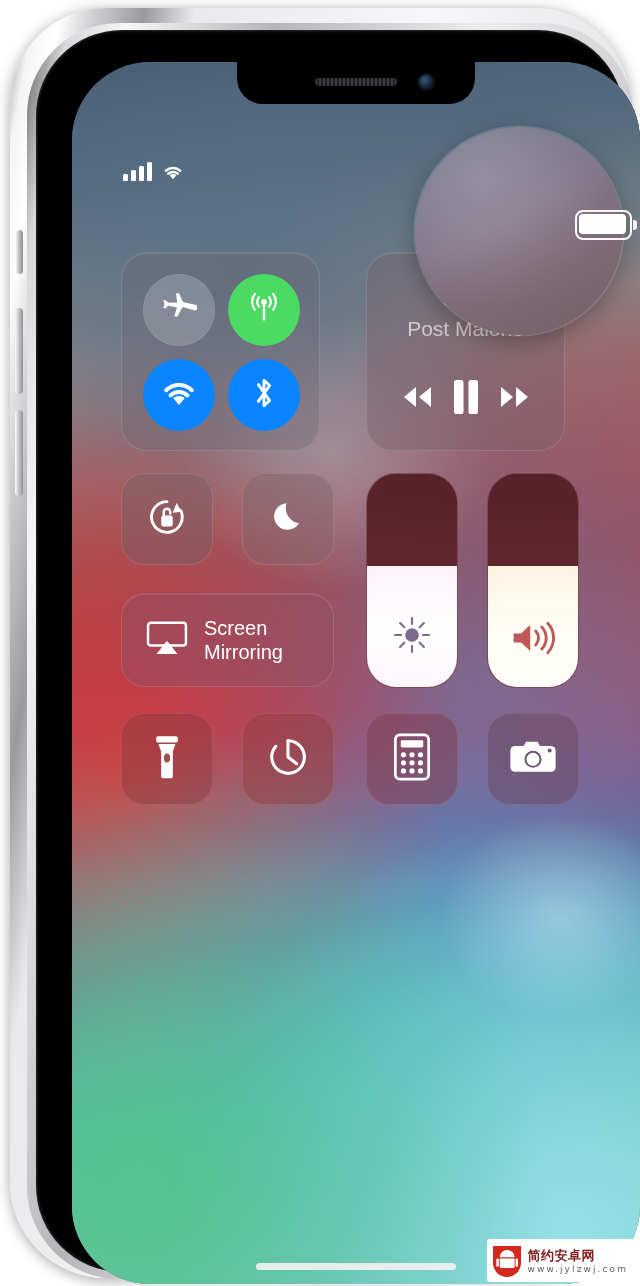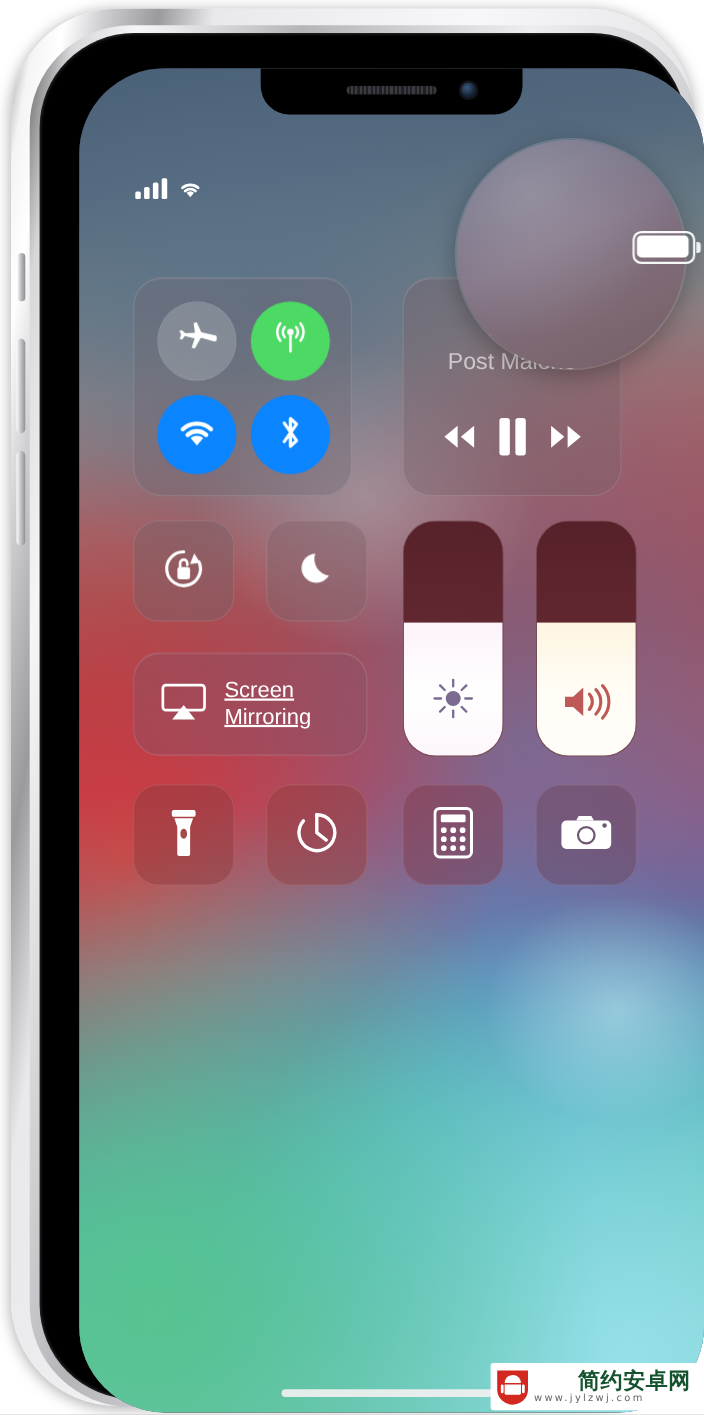--- a/index.html
+++ b/index.html
@@ -173,21 +173,21 @@
     border:.5px solid rgba(255,255,255,.12);
     backdrop-filter:blur(18px);
     display:flex; align-items:center; justify-content:center; }
   .t-rotlock{ left:49px; top:411px; }
   .t-dnd{ left:170px; top:411px; background:rgba(124,96,106,.38); }
 
   
   .mod-mirror{ left:49px; top:531px; width:213px; height:94px; border-radius:24px;
     background:rgba(138,82,104,.40);
     display:flex; align-items:center; gap:16px; padding-left:24px; }
-  .mirror-label{ font-size:20px; color:#fff; line-height:1.22;text-decoration:underline; }
+  .mirror-label{ font-size:20px; color:#fff; line-height:1.22; }
 
   
   .slider{ position:absolute; width:92px; height:215px; border-radius:30px;
     overflow:hidden; background:rgba(92,40,46,.72);
     border:.5px solid rgba(255,255,255,.10); }
   .sl-bright{ left:294px; top:411px; }
   .sl-vol{ left:415px; top:411px; }
   .sl-track{ position:absolute; inset:0;
     background:linear-gradient(180deg, rgba(84,30,38,.88) 0%, rgba(112,44,52,.78) 100%); }
   .sl-fill{ position:absolute; left:0; right:0; bottom:0; }
@@ -209,22 +209,22 @@
   .home-ind{ position:absolute; left:50%; transform:translateX(-50%);
     bottom:14px; width:200px; height:7px; border-radius:4px;
     background:rgba(240,240,240,.92); z-index:20; }
 
   
   .watermark{ position:absolute; right:6px; bottom:4px; z-index:60;
     display:flex; align-items:center; gap:5px;
     background:#fff; padding:5px 6px 4px 5px; border-radius:3px; }
   .wm-logo{ width:30px; height:34px; flex:none; }
   .wm-text{ display:flex; flex-direction:column; line-height:1; }
-  .wm-cn{ font-size:20px; font-weight:700; color:#14532d; letter-spacing:.5px;
-    font-family:"DejaVu Sans", sans-serif;margin-left:40px; }
+  .wm-cn{ font-size:13px; font-weight:700; color:#7f1d1d; letter-spacing:.5px;
+    font-family:"DejaVu Sans", sans-serif; }
   .wm-url{ font-size:9px; color:#666; letter-spacing:2.1px; margin-top:3px;
     font-family:"DejaVu Sans", sans-serif; }
 </style>
 </head>
 <body>
 
 <div id="root">
 
   <div class="phone-outer">
     <div class="phone-band"></div>

